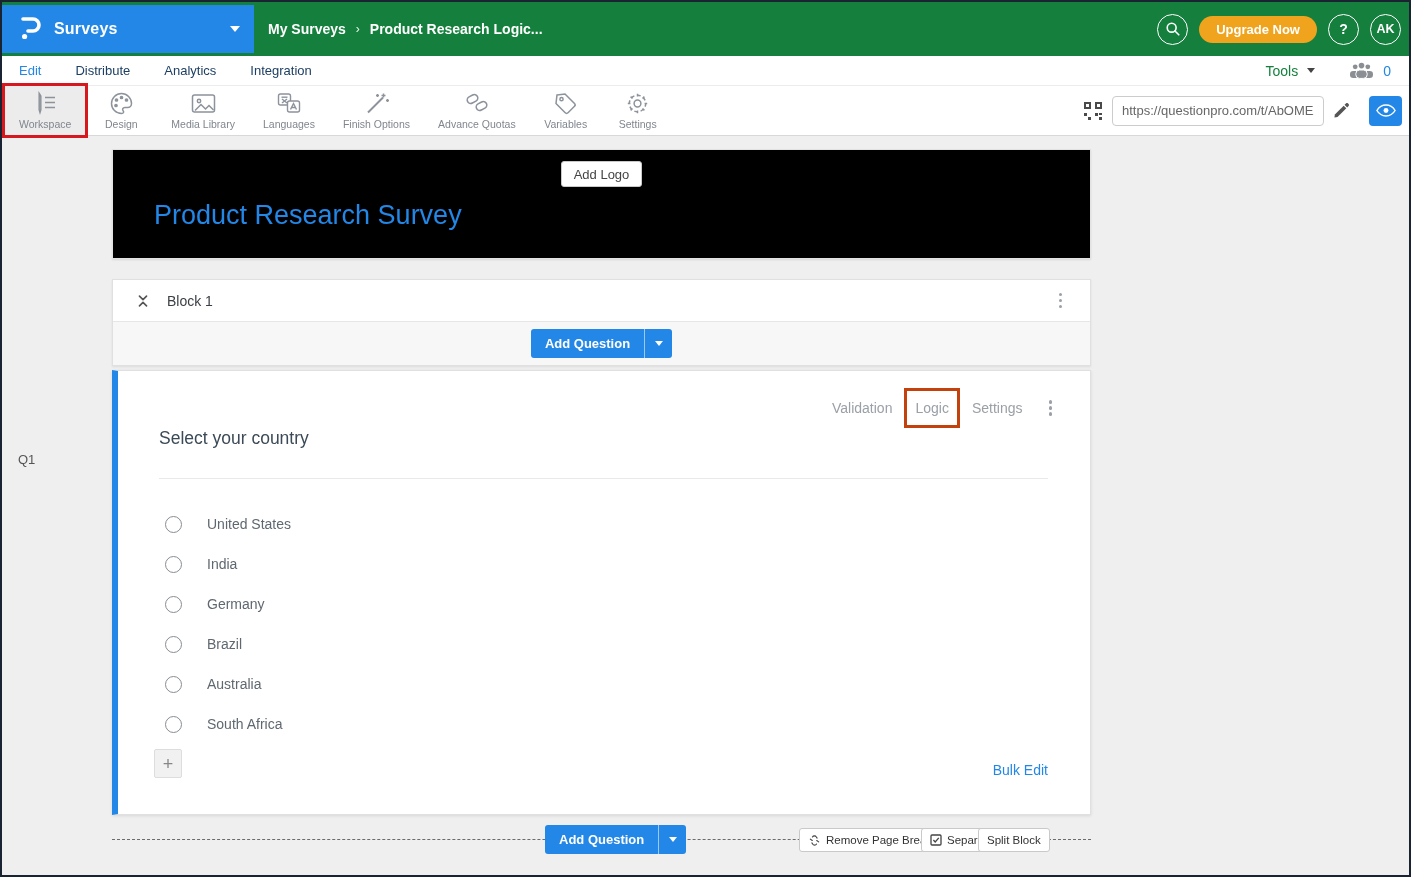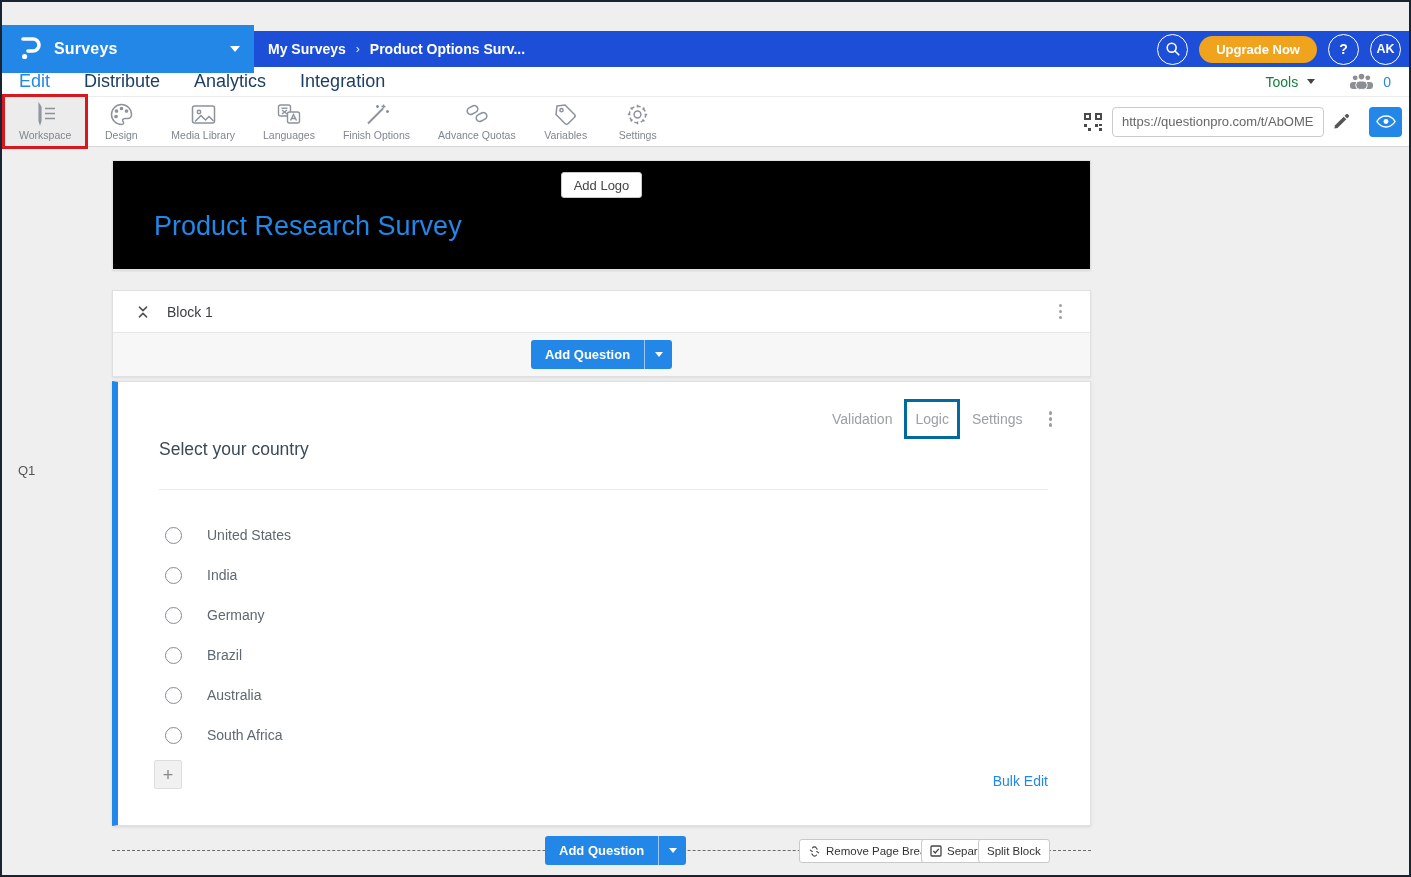--- a/index.html
+++ b/index.html
@@ -1,36 +1,36 @@
 <!DOCTYPE html>
 <html><head>
 <meta charset="utf-8">
 <style>
   * { margin:0; padding:0; box-sizing:border-box; }
   html,body { background:#fff; }
   body { font-family:"Liberation Sans","DejaVu Sans",sans-serif; }
   .screen { width:1411px; height:877px; border:2px solid #1a2332; background:#efeff0; overflow:hidden; position:relative; }
 
   
-  .topnav { height:36px; background:#1d4ed8; display:flex; align-items:center;margin-top:29px; }
+  .topnav { height:54px; background:#15803d; display:flex; align-items:center; }
   .logo-box { width:252px; height:48px; background:#2287e6; display:flex; align-items:center; padding:0 14px 0 18px; color:#fff; flex:0 0 auto; cursor:pointer; }
   .logo-mark { width:22px; height:26px; margin-right:12px; position:relative; }
   .logo-mark svg { display:block; }
   .product-label { font-size:16px; font-weight:700; letter-spacing:.2px; flex:1; }
   .caret { width:0; height:0; border-left:5px solid transparent; border-right:5px solid transparent; border-top:6px solid #fff; display:inline-block; }
   .breadcrumb { color:#fff; font-size:14px; font-weight:700; display:flex; align-items:center; gap:10px; margin-left:14px; flex:1; }
   .crumb-sep { font-size:12px; font-weight:400; opacity:.9; }
   .topnav-right { display:flex; align-items:center; gap:11px; padding-right:8px; }
   .nav-circle { width:31px; height:31px; border:1.5px solid #fff; border-radius:50%; display:flex; align-items:center; justify-content:center; color:#fff; font-size:14px; font-weight:700; cursor:pointer; flex:0 0 auto; }
   .upgrade-btn { height:27px; background:#f0a31d; border:none; border-radius:14px; color:#fff; font-size:13px; font-weight:700; padding:0 17px; cursor:pointer; font-family:inherit; }
 
   
   .tabbar { height:30px; background:#fff; display:flex; align-items:stretch; border-bottom:1px solid #ececec; }
   .tabs { display:flex; gap:34px; padding-left:17px; }
-  .tab { font-size:18px; color:#1d3f63; display:flex; align-items:center; cursor:pointer; border-bottom:2px solid transparent; padding-top:2px; }
+  .tab { font-size:13px; color:#1d3f63; display:flex; align-items:center; cursor:pointer; border-bottom:2px solid transparent; padding-top:2px; }
   .tab.active { color:#2287e6; border-bottom-color:#2287e6; }
   .tabbar-right { margin-left:auto; display:flex; align-items:center; gap:8px; padding-right:18px; }
   .tools { display:flex; align-items:center; gap:9px; font-size:14px; color:#15803d; cursor:pointer; margin-right:26px; }
   .tools .caret { border-top-color:#444; border-left-width:4px; border-right-width:4px; border-top-width:5px; }
   .collab { display:flex; align-items:center; gap:9px; cursor:pointer; }
   .collab-count { color:#2287e6; font-size:14px; }
 
   
   .toolbar { height:50px; background:#fff; border-bottom:1px solid #d8d8d8; display:flex; align-items:stretch; }
   .toolbar-left { display:flex; align-items:stretch; padding-left:3px; }
@@ -61,21 +61,21 @@
   .kebab i { width:3.5px; height:3.5px; border-radius:50%; background:#9aa0a6; display:block; }
   .addq-row { height:43px; background:#f7f7f8; display:flex; align-items:center; justify-content:center; }
   .split-btn { display:flex; height:29px; border-radius:3px; overflow:hidden; cursor:pointer; }
   .split-main { background:#2287e6; color:#fff; border:none; font-size:13px; font-weight:700; padding:0 14px; cursor:pointer; font-family:inherit; }
   .split-arrow { background:#2287e6; border:none; border-left:1px solid rgba(255,255,255,.55); width:28px; display:flex; align-items:center; justify-content:center; cursor:pointer; }
   .split-arrow .caret { border-top-color:#fff; border-left-width:4px; border-right-width:4px; border-top-width:5px; }
 
   .question-card { margin-top:4px; height:445px; background:#fff; border:1px solid #e0e0e0; border-left:6px solid #2287e6; box-shadow:0 1px 3px rgba(0,0,0,.10); position:relative; }
   .q-tabs { display:flex; align-items:center; justify-content:flex-end; padding:24px 34px 0 0; gap:4px; height:50px; }
   .q-tab { font-size:14px; color:#9aa0a6; cursor:pointer; padding:0 8px; }
-  .q-tab.annotated { border:3px solid #0369a1; padding:9px 8px; }
+  .q-tab.annotated { border:3px solid #c2410c; padding:9px 8px; }
   .q-tabs .kebab { margin-left:10px; }
   .q-title-wrap { margin:7px 42px 0 41px; border-bottom:1px solid #e9e9e9; padding-bottom:29px; cursor:text; }
   .q-title { font-size:17.5px; color:#3b4a56; }
   .q-options { margin:25px 0 0 47px; }
   .q-option { display:flex; align-items:center; height:40px; }
   .radio { width:17px; height:17px; border:1.5px solid #868d94; border-radius:50%; flex:0 0 auto; cursor:pointer; background:#fff; }
   .q-option-label { font-size:14px; color:#5f6870; margin-left:25px; cursor:text; }
   .add-option-btn { margin:5px 0 0 36px; width:28px; height:29px; background:#f1f1f2; border:1px solid #ddd; border-radius:2px; color:#888; font-size:18px; line-height:1; cursor:pointer; font-family:inherit; }
   .bulk-edit { position:absolute; right:42px; bottom:36px; color:#2287e6; font-size:14px; cursor:pointer; text-decoration:none; }
 
@@ -101,21 +101,21 @@
           <path d="M3 3 h10 a6 6 0 0 1 0 12 h-5" fill="none" stroke="#fff" stroke-width="3.6" stroke-linecap="round"></path>
           <circle cx="4.6" cy="20.5" r="2.6" fill="#fff"></circle>
         </svg>
       </span>
       <span class="product-label">Surveys</span>
       <span class="caret"></span>
     </div>
     <div class="breadcrumb">
       <span>My Surveys</span>
       <span class="crumb-sep">›</span>
-      <span>Product Options Surv...</span>
+      <span>Product Research Logic...</span>
     </div>
     <div class="topnav-right">
       <span class="nav-circle">
         <svg width="16" height="16" viewBox="0 0 18 18">
             <circle cx="7.5" cy="7.5" r="5" fill="none" stroke="#fff" stroke-width="1.8"></circle>
             <line x1="11.2" y1="11.2" x2="15.5" y2="15.5" stroke="#fff" stroke-width="1.8" stroke-linecap="round"></line>
           </svg>
       </span>
       <button class="upgrade-btn">Upgrade Now</button>
       <span class="nav-circle">?</span>

